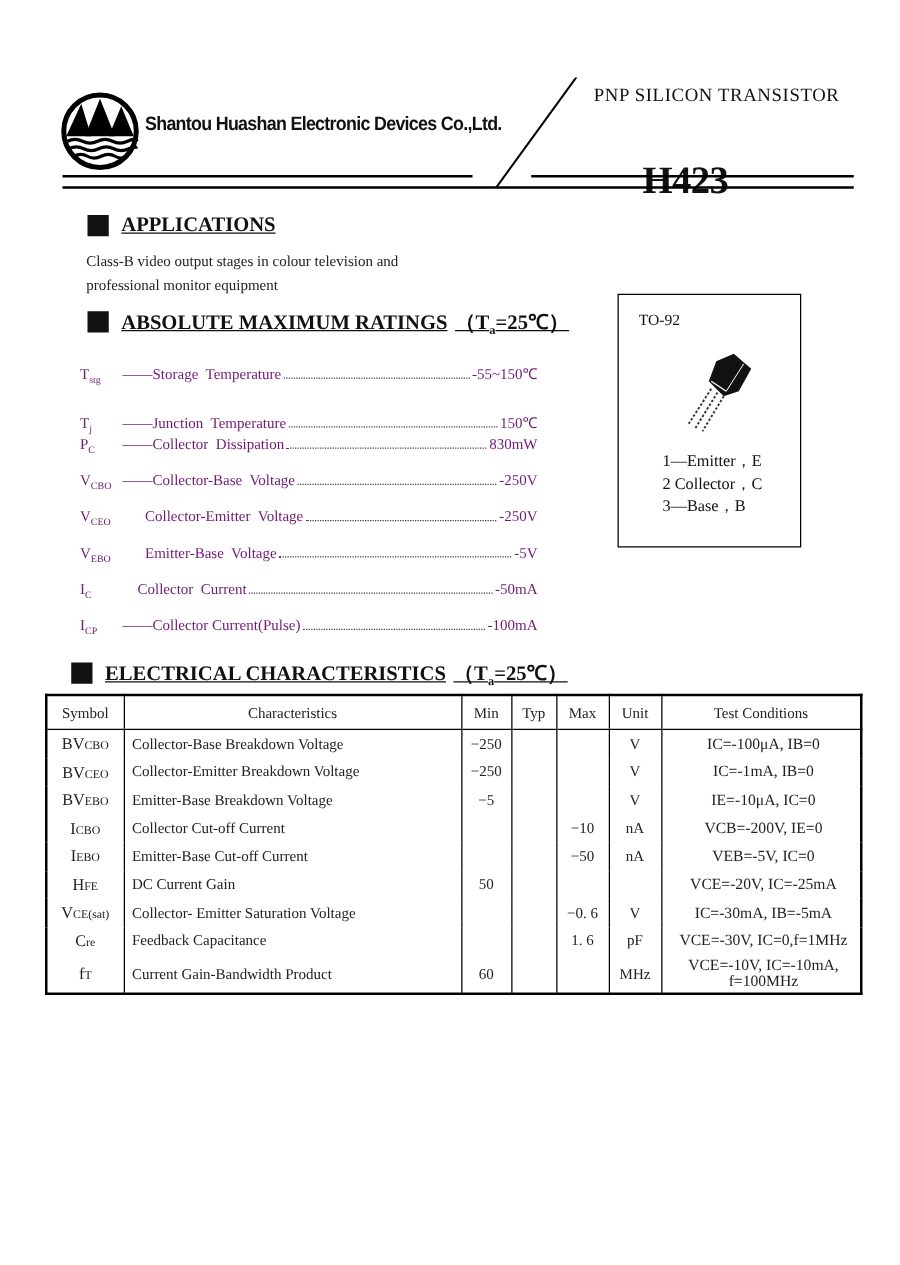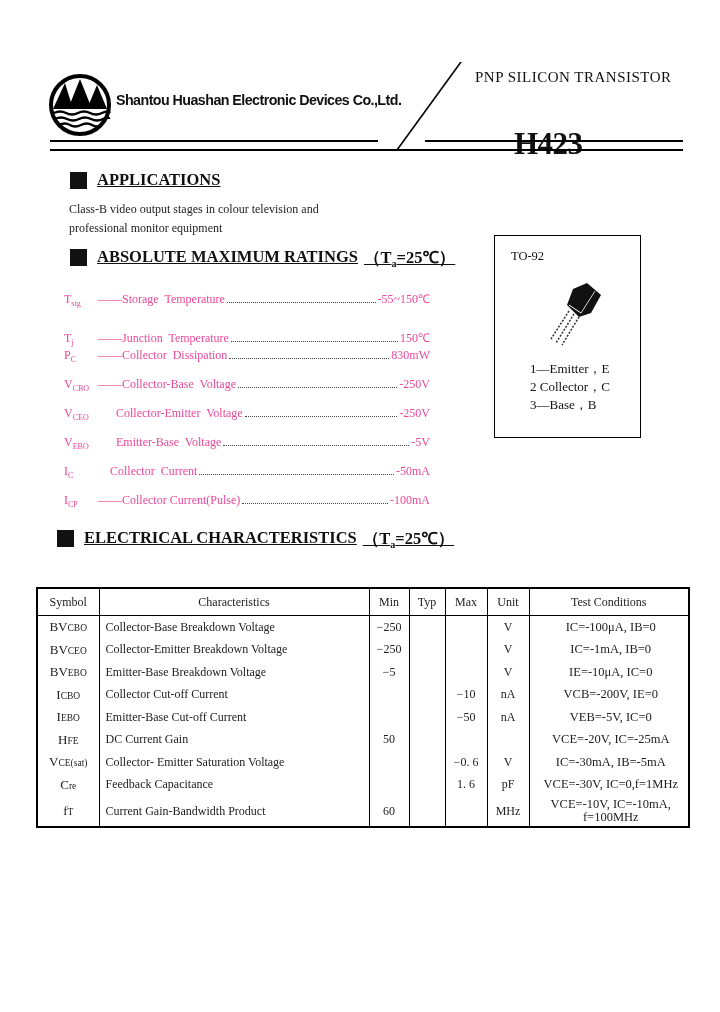--- a/index.html
+++ b/index.html
@@ -10,32 +10,32 @@
              font-size:15.5px; letter-spacing:-0.6px; transform:scaleX(0.92); transform-origin:left; }
   .subtitle { left:475px; top:69px; font-size:15px; letter-spacing:0.5px; }
   .part { left:514px; top:94px; font-size:31px; font-weight:bold; letter-spacing:-0.5px;margin-top:32px; }
   .hline { position:absolute; left:50px; height:2px; background:#000; }
   .diag { position:absolute; left:396px; top:62px; width:2px; height:88px; background:#000;
           transform:skewX(-36deg); transform-origin:bottom left; }
   .sec { position:absolute; display:flex; align-items:center; font-weight:bold; font-size:16.5px;text-decoration:underline; }
   .sq { width:17px; height:17px; background:#111; margin-right:10px; display:inline-block; }
   .sec sub { font-size:10px; }
   .app-text { left:69px; top:200px; font-size:12px; line-height:19px; width:320px; color:#222; }
-  .rating { position:absolute; left:64px; width:366px; display:flex; align-items:baseline; font-size:12px; color:#ec4899; }
+  .rating { position:absolute; left:64px; width:366px; display:flex; align-items:baseline; font-size:12px; color:#701a75; }
   .rating .sym { width:34px; flex:none; }
   .rating .sym sub { font-size:8px; }
   .rating .dash { flex:none; }
   .rating .name { flex:none; white-space:nowrap; }
   .rating .dots { flex:1; border-bottom:1.5px dotted #444; margin:0 2px 3px 2px; }
   .rating .val { flex:none; }
   .pkg { position:absolute; left:494px; top:235px; width:145px; height:201px; border:1px solid #000; }
   .pkg .t { position:absolute; left:16px; top:13px; font-size:12.5px; }
   .pkg .pin { position:absolute; left:35px; font-size:13px; white-space:nowrap; }
   table.ec { position:absolute; left:36px; top:555px; width:654px; border-collapse:collapse;
-             border:2px solid #000; font-size:12px; color:#222;margin-top:32px; }
+             border:2px solid #000; font-size:12px; color:#222; }
   table.ec th { font-weight:normal; height:24px; border-left:1px solid #000; border-bottom:1px solid #000; font-size:12px; }
   table.ec td { border-left:1px solid #000; height:22.5px; padding:0; }
   table.ec th:first-child, table.ec td:first-child { border-left:none; }
   td.c-sym { text-align:center; font-size:13px; }
   td.c-sym small { font-size:9.5px; }
   td.c-char { padding-left:6px !important; }
   td.c-num { text-align:center; }
   td.c-unit { text-align:center; }
   td.c-cond { padding-left:4px !important; font-size:12.5px; line-height:13px;text-align:center; }
   .logo { position:absolute; left:48px; top:73px; }

